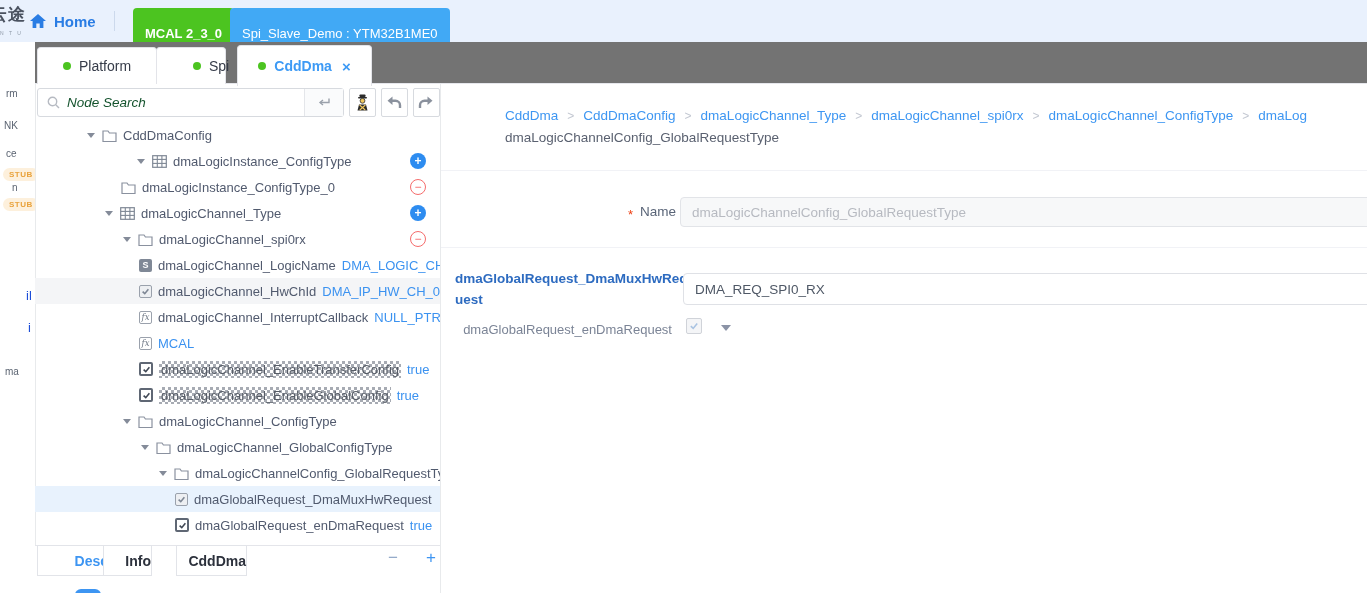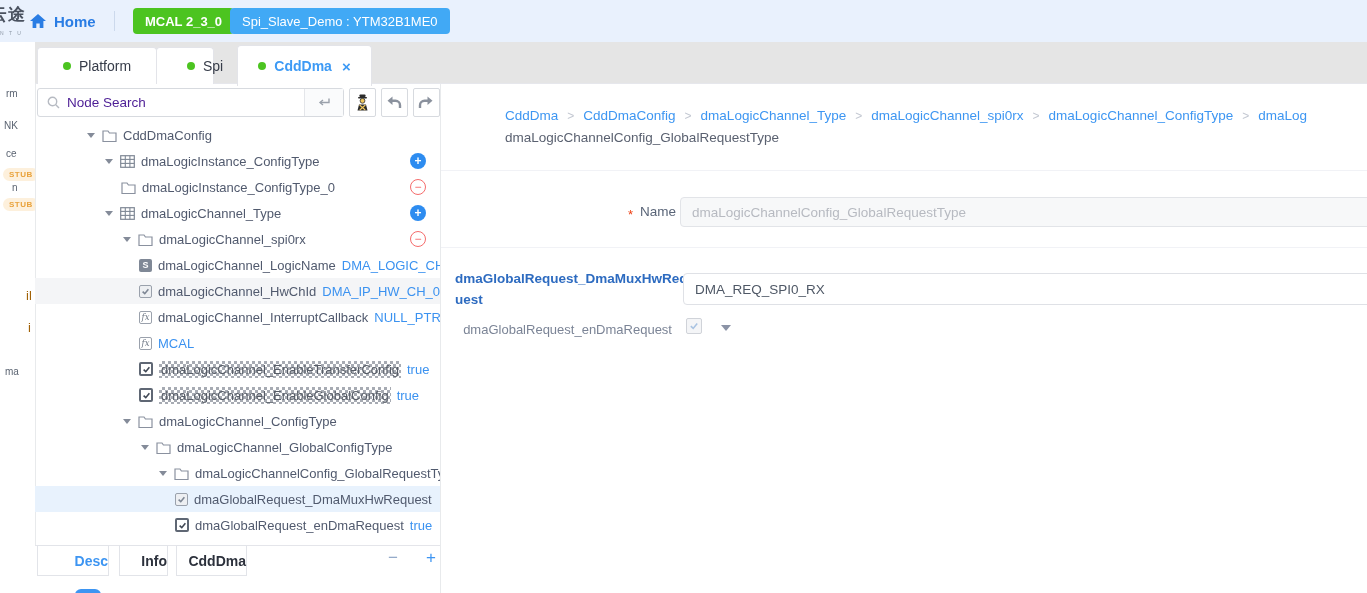--- a/index.html
+++ b/index.html
@@ -9,49 +9,49 @@
 
   
   .header{position:absolute;left:0;top:0;width:1367px;height:42px;background:#e9f1fd;}
   .logo{position:absolute;left:-10px;top:6px;width:42px;color:#4a5260;font-weight:bold;
         font-size:17px;letter-spacing:1px;line-height:18px;white-space:nowrap;}
   .logo .sub{display:block;font-size:5px;font-weight:normal;color:#8f9aa8;letter-spacing:2px;margin-left:10px;}
   .home{position:absolute;left:30px;top:0;height:42px;display:flex;align-items:center;gap:8px;cursor:pointer;}
   .home .txt{color:#2a7de4;font-size:15px;font-weight:700;}
   .hdr-divider{position:absolute;left:114px;top:11px;width:1px;height:20px;background:#ccd9ec;}
   .chip{position:absolute;top:8px;height:26px;border-radius:4px;color:#fff;font-size:13px;
-        display:flex;align-items:center;padding:0 12px;white-space:nowrap;}
+        display:flex;align-items:center;padding:12px 12px;white-space:nowrap;}
   .chip.green{left:133px;background:#4cc420;font-weight:bold;}
   .chip.blue{left:230px;background:#41a9f5;font-weight:500;}
 
   
   .left-strip{position:absolute;left:0;top:42px;width:35px;height:551px;background:#fff;
               border-right:1px solid #e8eaec;overflow:hidden;}
   .frag{position:absolute;white-space:nowrap;}
   .frag.text{color:#5b6472;font-size:10px;}
-  .frag.blue{color:#a16207;font-size:13px;}
+  .frag.blue{color:#1d4ed8;font-size:13px;}
   .frag.stub{background:#fdf0dc;color:#e9a23b;font-size:8px;font-weight:bold;letter-spacing:.5px;
              border-radius:7px;padding:2px 6px;}
 
   
-  .tabbar{position:absolute;left:35px;top:42px;width:1332px;height:42px;background:#e5e5e5;
+  .tabbar{position:absolute;left:35px;top:42px;width:1332px;height:42px;background:#737373;
           border-bottom:1px solid #e6e7ec;box-sizing:border-box;}
   .tab{position:absolute;box-sizing:border-box;background:#fff;border:1px solid #e3e4e9;border-bottom:none;
        border-radius:4px 4px 0 0;display:flex;align-items:center;justify-content:center;gap:8px;
        font-size:14px;color:#363c49;font-weight:500;cursor:pointer;}
   .tab .dot{width:8px;height:8px;border-radius:50%;background:#4cc420;flex:none;}
   .tab.active{color:#3d9af5;font-weight:600;z-index:2;}
   .tab .close{color:#3d9af5;font-size:15px;margin-left:2px;line-height:1;}
 
   
   .search-row{position:absolute;left:35px;top:84px;width:405px;height:36px;display:flex;align-items:center;}
   .search-box{position:relative;box-sizing:border-box;margin-left:2px;width:318px;height:29px;
               border:1px solid #d7dadf;border-radius:3px;display:flex;align-items:center;background:#fff;}
   .search-box .mag{margin:0 7px 0 9px;flex:none;}
-  .search-box .ph{color:#4c1d95;font-size:13.5px;flex:1;}
+  .search-box .ph{color:#14532d;font-size:13.5px;flex:1;font-style:italic;}
   .search-return{width:38px;height:100%;border-left:1px solid #e4e6ea;background:#fafbfc;flex:none;
                  display:flex;align-items:center;justify-content:center;cursor:pointer;}
   .tool-btn{box-sizing:border-box;width:28px;height:29px;border:1px solid #d7dadf;background:#fff;
             margin-left:5px;display:flex;align-items:center;justify-content:center;cursor:pointer;border-radius:2px;}
 
   
   .tree{position:absolute;left:35px;top:120px;width:405px;height:425px;overflow:hidden;padding-top:2px;box-sizing:border-box;}
   .trow{height:26px;display:flex;align-items:center;position:relative;font-size:13px;color:#515a6e;
         white-space:nowrap;overflow:hidden;cursor:pointer;}
   .trow.hover{background:#f4f5f7;}
@@ -143,21 +143,21 @@
       <span class="frag blue" style="top: 246px; left: 26px;">il</span>
       <span class="frag blue" style="top: 278px; left: 28px;">i</span>
       <span class="frag text" style="top: 324px; left: 5px;">ma</span>
     </div>
 
   <div class="tabbar">
     <div class="tab" style="left:2px;top:5px;width:120px;height:37px;">
       <span class="dot"></span>
       <span>Platform</span>
     </div>
-    <div class="tab" style="left:121px;top:5px;width:58px;height:37px;padding-left:40px;">
+    <div class="tab" style="left:121px;top:5px;width:70px;height:37px;padding-left:40px;">
       <span class="dot"></span>
       <span>Spi</span>
     </div>
     <div class="tab active" style="left:202px;top:3px;width:135px;height:41px;">
       <span class="dot"></span>
       <span>CddDma</span>
       <span class="close">×</span>
     </div>
   </div>
 
@@ -201,21 +201,21 @@
   <div class="tree">
       <div class="trow" style="padding-left: 50px;">
         <span class="expander down"></span>
         <span class="ticon folder">
           <svg width="15" height="13" viewBox="0 0 15 13">
             <path d="M1 2 h5 l1.4 2 H14 v8.5 H1 Z" fill="#fff" stroke="#8a919f" stroke-width="1.2"></path>
           </svg>
         </span>
         <span class="tlabel">CddDmaConfig</span>
       </div>
-      <div class="trow" style="padding-left: 68px;">
+      <div class="trow" style="padding-left: 100px;">
         <span class="expander down"></span>
         <span class="ticon table">
           <svg width="15" height="13" viewBox="0 0 15 13">
             <rect x="0.7" y="0.7" width="13.6" height="11.6" fill="#fff" stroke="#7f8895" stroke-width="1.2"></rect>
             <line x1="0.7" y1="4.4" x2="14.3" y2="4.4" stroke="#7f8895" stroke-width="1.1"></line>
             <line x1="0.7" y1="8.4" x2="14.3" y2="8.4" stroke="#7f8895" stroke-width="1.1"></line>
             <line x1="5.3" y1="0.7" x2="5.3" y2="12.3" stroke="#7f8895" stroke-width="1.1"></line>
             <line x1="9.9" y1="0.7" x2="9.9" y2="12.3" stroke="#7f8895" stroke-width="1.1"></line>
           </svg>
         </span>
@@ -348,21 +348,21 @@
         </span>
         <span class="tlabel">dmaLogicChannelConfig_GlobalInterrupt</span>
       </div>
     </div>
   <div class="tree-scrollbar"></div>
 
   <div class="bottom-panel">
     <div class="btab active" style="left:2px;width:72px;">
         <span>Desc</span>
       </div>
-    <div class="btab" style="left:84px;width:49px;padding-left:8px;">
+    <div class="btab" style="left:68px;width:49px;padding-left:8px;">
         <span>Info</span>
       </div>
     <div class="btab" style="left:141px;width:71px;">
         <span>CddDma</span>
       </div>
     <div class="panel-min">−</div>
     <div class="panel-add">+</div>
     <div class="desc-pill"></div>
   </div>
 

